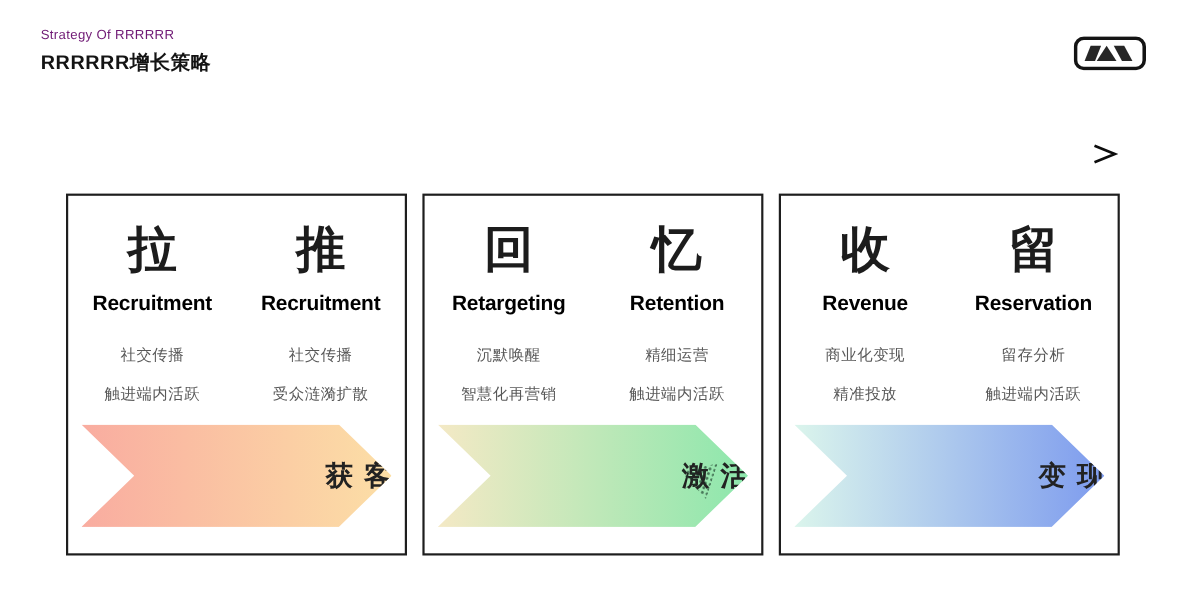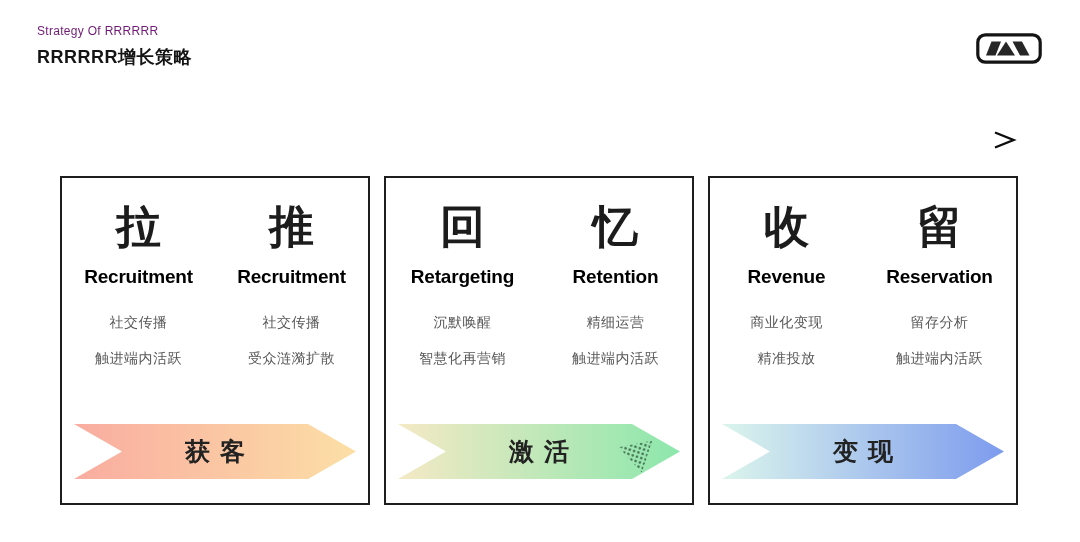--- a/index.html
+++ b/index.html
@@ -29,22 +29,22 @@
   .char-row { display:flex; margin-top:24px; }
   .col { flex:1; text-align:center; }
   .big-char { font-size:45px; font-weight:bold; color:#1c1c1c; line-height:1.1; }
   .en-row { display:flex; margin-top:14px; }
   .en { font-size:19px; font-weight:bold; color:#000000; letter-spacing:-0.2px; }
   .points-row { display:flex; margin-top:16px; }
   .point { font-size:14px; color:#585858; line-height:36px; letter-spacing:0.5px; }
 
   
   .banner {
-    margin:auto 12px 24px 12px; height:55px; position:relative;
-    display:flex; align-items:center; justify-content:center;
+    margin:auto 12px 24px 12px; height:93px; position:relative;
+    display:flex; align-items:center; justify-content:flex-end;
     background:linear-gradient(90deg, var(--g1), var(--g2));
     clip-path:polygon(0 0, calc(100% - 48px) 0, 100% 50%, calc(100% - 48px) 100%, 0 100%, 48px 50%);
   }
   .banner-label {
     font-size:25px; font-weight:bold; color:#222222;
     letter-spacing:10px; margin-right:-10px;
   }
   .halftone {
     position:absolute; right:32px; top:50%; width:30px; height:34px;
     transform:translateY(-50%) rotate(18deg);

